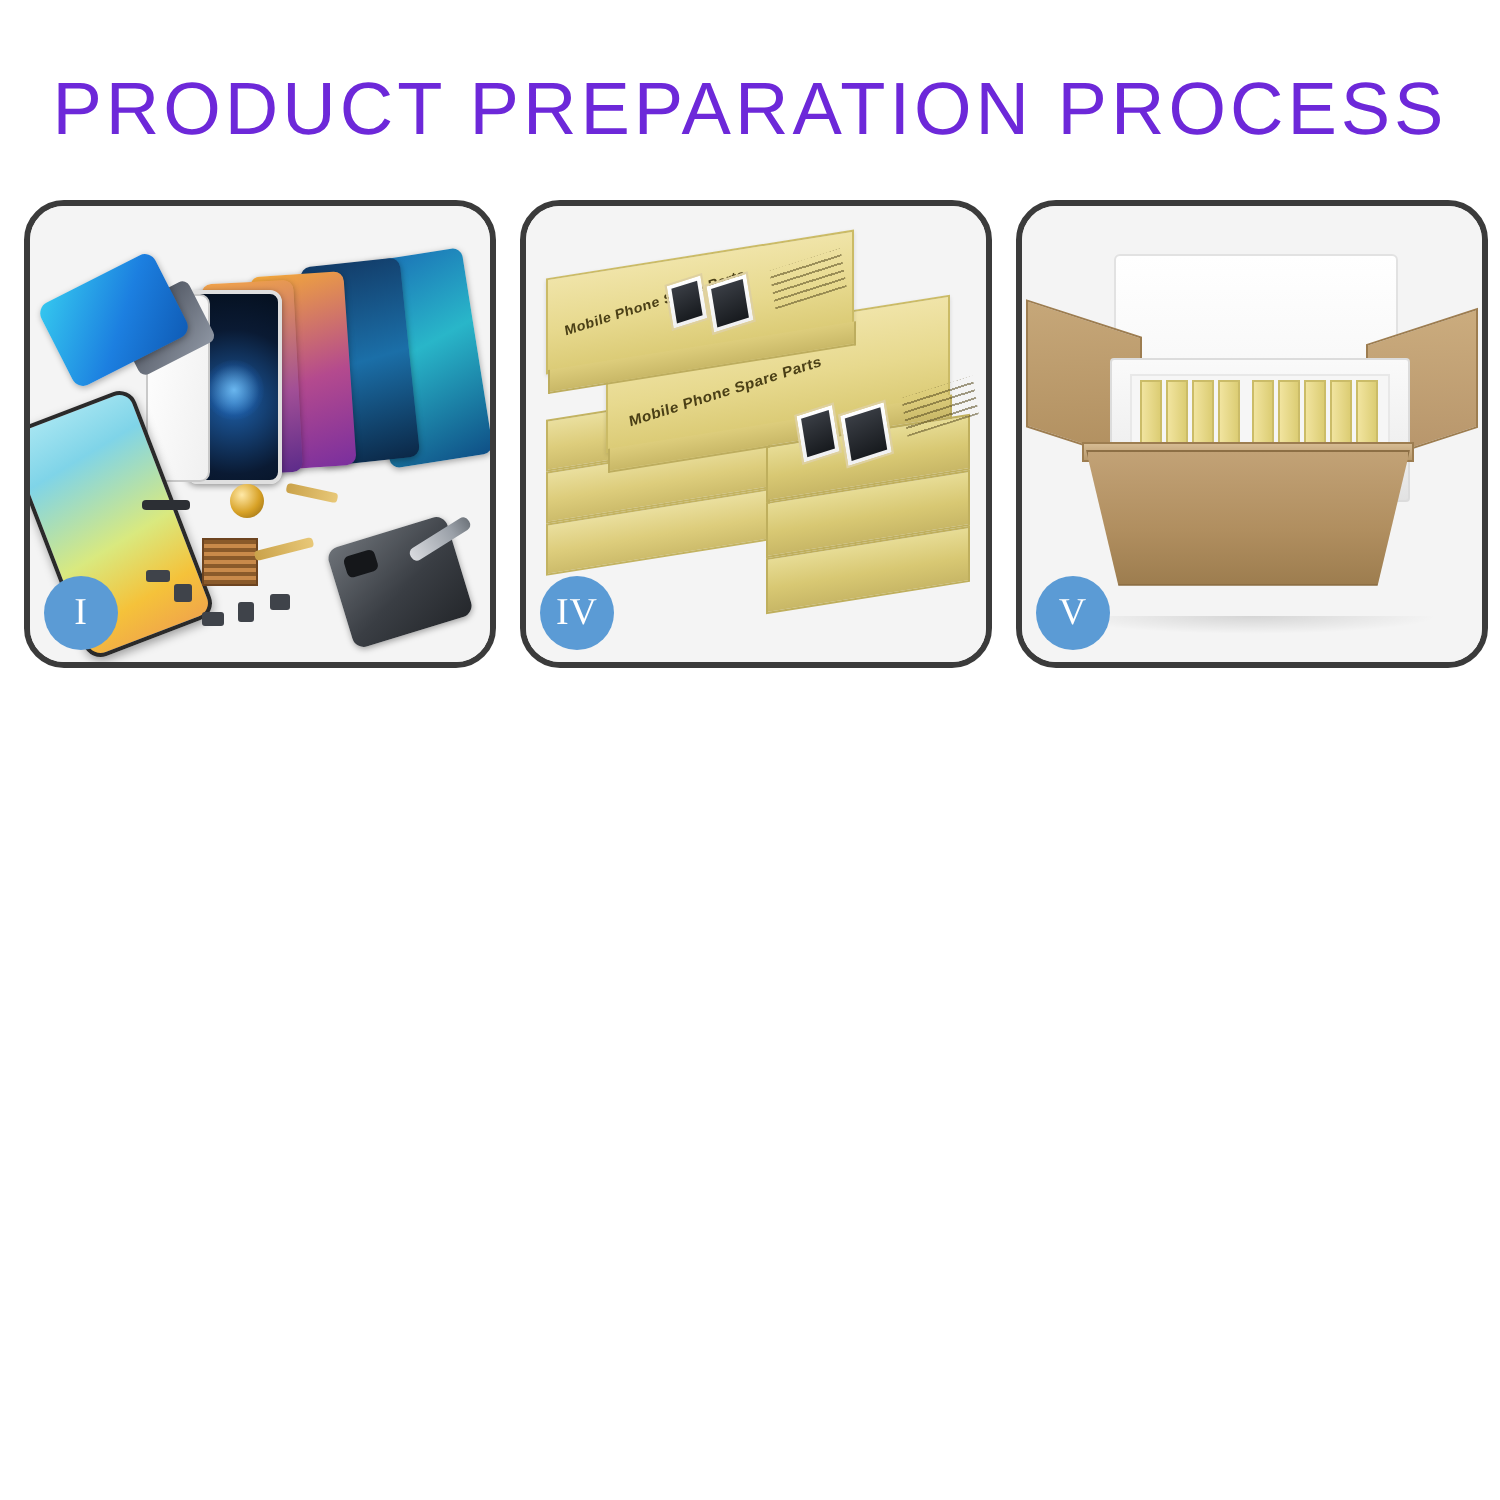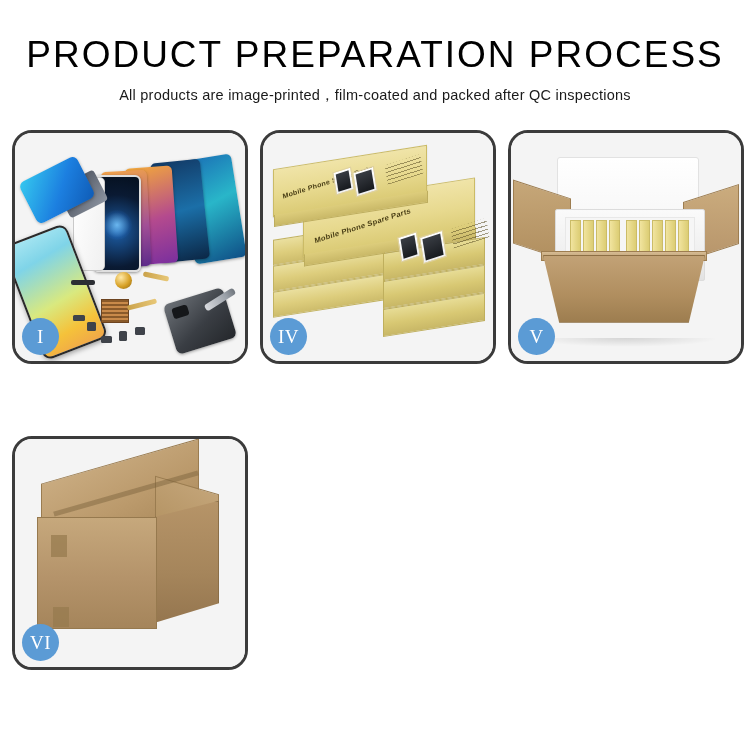--- a/index.html
+++ b/index.html
@@ -19,21 +19,21 @@
   .header {
     width: 750px;
     padding-top: 36px;
     text-align: center;
   }
   .title {
     font-family: "Liberation Sans", sans-serif;
     font-size: 37px;
     font-weight: 400;
     letter-spacing: 2.0px;
-    color: #000000;
+    color: #6d28d9;
     line-height: 1.05;
     white-space: nowrap;
   }
   .subtitle {
     margin-top: 11px;
     font-family: "Liberation Sans", sans-serif;
     font-size: 14.5px;
     font-weight: 400;
     letter-spacing: 0.25px;
     color: #1a1a1a;
@@ -294,21 +294,20 @@
 
   
   .floor { position:absolute; left:22px; bottom:14px; width:186px; height:9px;
     background: radial-gradient(ellipse at 50% 0%, rgba(0,0,0,.13), transparent 70%); }
 </style>
 </head>
 <body>
 
 <div class="header">
   <div class="title">PRODUCT PREPARATION PROCESS</div>
-  <div class="subtitle">All products are image-printed，film-coated and packed after QC inspections</div>
 </div>
 
 <div class="grid">
 
   <div class="panel">
     <div class="scene">
       <div class="ph ph-f1"></div>
       <div class="ph ph-f2"></div>
       <div class="ph ph-f3"></div>
       <div class="ph ph-f4"></div>
@@ -392,26 +391,14 @@
         <span class="c5-yel" style="left:99px;"></span>
         <span class="c5-yel" style="left:112px;"></span>
       </div>
       <div class="c5-rim"></div>
       <div class="c5-body"></div>
       <div class="floor"></div>
     </div>
     <div class="badge">V</div>
   </div>
 
-  <div class="panel">
-    <div class="scene">
-      <div class="c6-top"></div>
-      <div class="c6-top-r"></div>
-      <div class="c6-seam"></div>
-      <div class="c6-side"></div>
-      <div class="c6-front"></div>
-      <div class="c6-tape c6-tp1"></div>
-      <div class="c6-tape c6-tp2"></div>
-    </div>
-    <div class="badge">VI</div>
-  </div>
 
 </div>
 
 </body></html>

